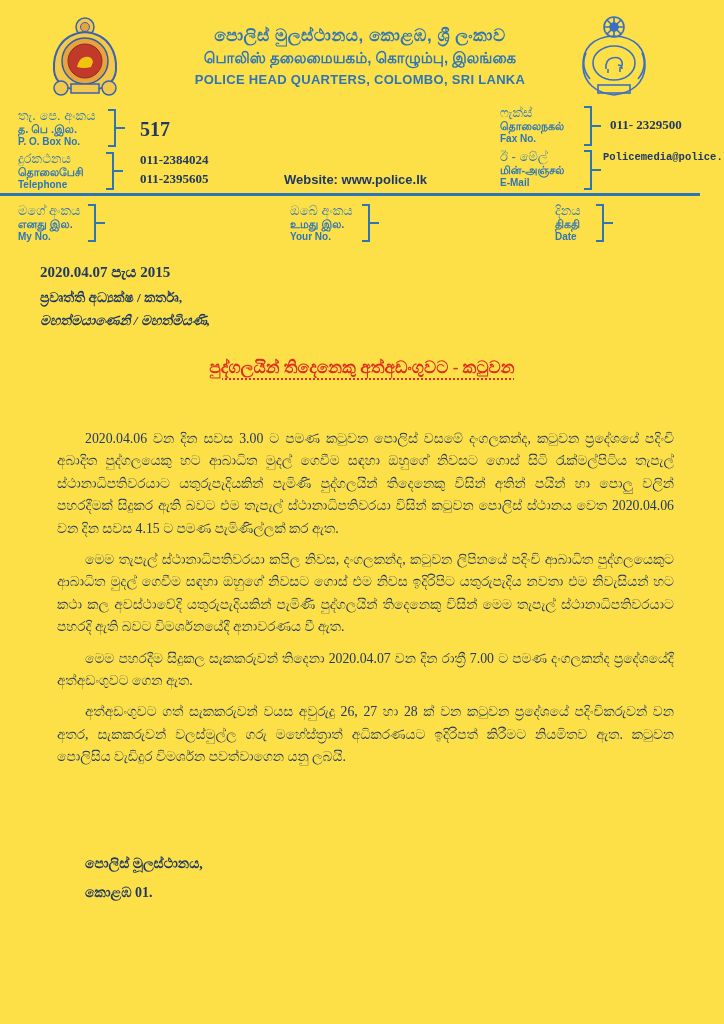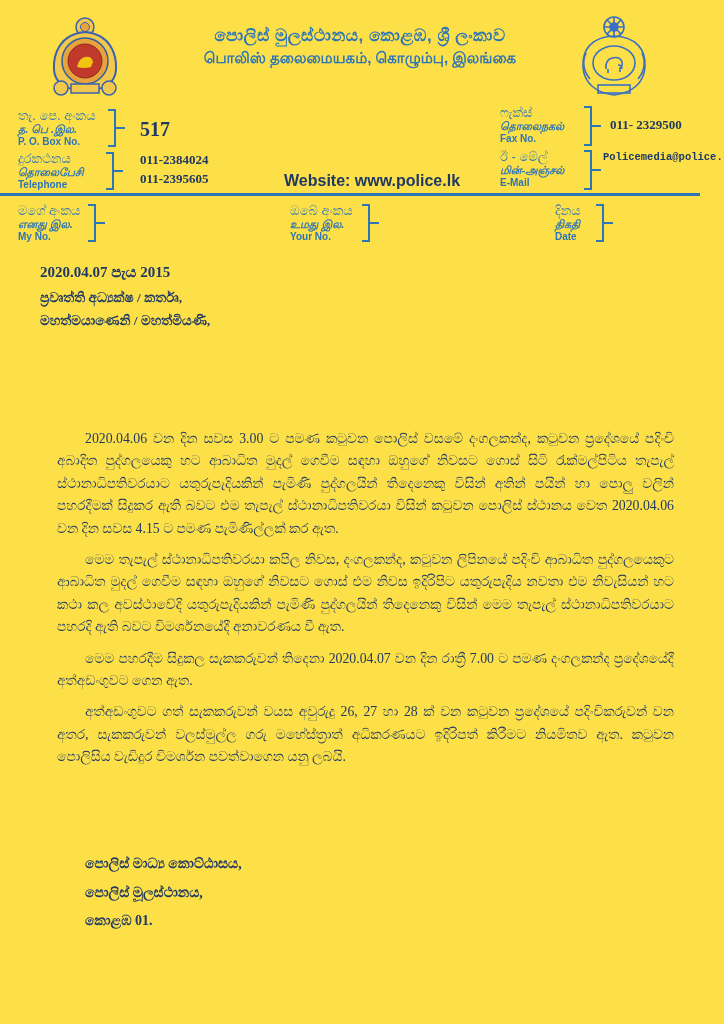--- a/index.html
+++ b/index.html
@@ -22,41 +22,41 @@
   .org-si { font-size:17px; font-weight:bold; letter-spacing:.5px; }
   .org-ta { font-size:15px; font-weight:bold; margin-top:3px; }
   .org-en { font-size:13px; font-weight:bold; margin-top:3px; letter-spacing:.3px; }
 
   
   .label-block {
     position:absolute; color:#2E75B6; font-family:"Liberation Sans", sans-serif;
     line-height:1.18; white-space:nowrap;
   }
   .lab-si { font-size:13px; }
-  .lab-ta { font-size:11px; font-weight:bold;font-style:italic; }
+  .lab-ta { font-size:11px; font-weight:bold; }
   .lab-en { font-size:10px; font-weight:bold; }
   .bracket {
     position:absolute; width:8px;
     border-top:2px solid #2E75B6; border-right:2px solid #2E75B6; border-bottom:2px solid #2E75B6;
   }
   .bracket::after {
     content:""; position:absolute; right:-11px; top:50%; margin-top:-1px;
     width:10px; height:2px; background:#2E75B6;
   }
   .cv { position:absolute; color:#1F3864; font-weight:bold; white-space:nowrap; }
   .serif-val { font-family:"Liberation Serif", serif; }
   .sans-val { font-family:"Liberation Sans", sans-serif; color:#2E75B6; }
   .rule {
     position:absolute; left:0; top:193px; width:700px; height:2.5px; background:#2E75B6;
   }
 
   
   .dateline { position:absolute; left:40px; top:264px; font-size:15px; font-weight:bold; }
   .addr1 { position:absolute; left:40px; top:290px; font-size:13.5px; font-weight:bold; }
-  .addr2 { position:absolute; left:40px; top:313px; font-size:13.5px; font-weight:bold; }
+  .addr2 { position:absolute; left:40px; top:313px; font-size:13.5px; font-weight:bold;font-style:italic; }
 
   .title-block {
     position:absolute; left:40px; right:40px; top:352px;
     text-align:center; color:#DF2D22; font-weight:bold; font-size:17px;
     line-height:31px;
   }
   .title-block span {
     text-decoration:underline dotted 2px #DF2D22;
     text-underline-offset:5px;
   }
@@ -103,20 +103,21 @@
         <ellipse cx="42" cy="50" rx="21" ry="17"></ellipse>
         <path d="M34 56 q-1 -9 6 -11 q8 -2 10 4 q1 4 -2 6 l0 4 M36 56 l0 4 M46 52 q4 0 4 4"></path>
         <rect x="26" y="72" width="32" height="8"></rect>
       </g>
     </svg>
   </div>
 
   <div class="header-center">
     <div class="org-si">පොලිස් මුලස්ථානය, කොළඹ, ශ්‍රී ලංකාව</div>
     <div class="org-ta">பொலிஸ் தலைமையகம், கொழும்பு, இலங்கை</div>
+    <div class="org-en">POLICE HEAD QUARTERS, COLOMBO, SRI LANKA</div>
   </div>
 
   <div class="label-block" style="left:18px; top:108px;">
     <div class="lab-si">තැ. පෙ. අංකය</div>
     <div class="lab-ta">த. பெ .இல.</div>
     <div class="lab-en">P. O. Box No.</div>
   </div>
   <div class="bracket" style="left:108px; top:109px; height:38px;"></div>
   <div class="cv serif-val" style="left:140px; top:118px; font-size:20px;">517</div>
 
@@ -130,21 +131,21 @@
 
   <div class="label-block" style="left:18px; top:151px;">
     <div class="lab-si">දුරකථනය</div>
     <div class="lab-ta">தொலைபேசி</div>
     <div class="lab-en">Telephone</div>
   </div>
   <div class="bracket" style="left:106px; top:152px; height:38px;"></div>
   <div class="cv serif-val" style="left:140px; top:152px; font-size:13px;">011-2384024</div>
   <div class="cv serif-val" style="left:140px; top:171px; font-size:13px;text-align:center;">011-2395605</div>
 
-  <div class="cv sans-val" style="left:284px; top:172px; font-size:16px; color:#1F3864;">Website: www.police.lk</div>
+  <div class="cv sans-val" style="left:284px; top:172px; font-size:13px; color:#1F3864;">Website: www.police.lk</div>
 
   <div class="label-block" style="left:500px; top:149px;">
     <div class="lab-si">ඊ - මේල්</div>
     <div class="lab-ta">மின்-அஞ்சல்</div>
     <div class="lab-en">E-Mail</div>
   </div>
   <div class="bracket" style="left:584px; top:150px; height:40px;"></div>
   <div class="cv" style="left:603px; top:151px; font-size:10.5px; font-family:Liberation Mono, monospace;">Policemedia@police.lk</div>
 
   <div class="rule"></div>
@@ -168,28 +169,28 @@
     <div class="lab-ta">திகதி</div>
     <div class="lab-en">Date</div>
   </div>
   <div class="bracket" style="left:596px; top:204px; height:38px;"></div>
 
   <div class="dateline">2020.04.07 පැය 2015</div>
   <div class="addr1">ප්‍රවෘත්ති අධ්‍යක්ෂ / කර්තෘ,</div>
   <div class="addr2">මහත්මයාණෙනි / මහත්මියණි,</div>
 
   <div class="title-block">
+    <div><span>පුද්ගලයින් තිදෙනෙකු අත්අඩංගුවට - කටුවන</span></div>
   </div>
 
   <div class="body-copy">
     <p>2020.04.06 වන දින සවස 3.00 ට පමණ කටුවන පොලිස් වසමේ දංගලකන්ද, කටුවන ප්‍රදේශයේ පදිංචි අබාදිත පුද්ගලයෙකු හට ආබාධිත මුදල් ගෙවීම සඳහා ඔහුගේ නිවසට ගොස් සිටි රැක්මල්පිටිය තැපැල් ස්ථානාධිපතිවරයාට යතුරුපැදියකින් පැමිණි පුද්ගලයින් තිදෙනෙකු විසින් අතින් පයින් හා පොලු වලින් පහරදීමක් සිදුකර ඇති බවට එම තැපැල් ස්ථානාධිපතිවරයා විසින් කටුවන පොලිස් ස්ථානය වෙත 2020.04.06 වන දින සවස 4.15 ට පමණ පැමිණිල්ලක් කර ඇත.</p>
     <p>මෙම තැපැල් ස්ථානාධිපතිවරයා කපිල නිවස, දංගලකන්ද, කටුවන ලිපිනයේ පදිංචි ආබාධිත පුද්ගලයෙකුට ආබාධිත මුදල් ගෙවීම සඳහා ඔහුගේ නිවසට ගොස් එම නිවස ඉදිරිපිට යතුරුපැදිය නවතා එම නිවැසියන් හට කථා කල අවස්ථාවේදි යතුරුපැදියකින් පැමිණි පුද්ගලයින් තිදෙනෙකු විසින් මෙම තැපැල් ස්ථානාධිපතිවරයාට පහරදි ඇති බවට විමර්ශනයේදී අනාවරණය වී ඇත.</p>
     <p class="sp2">මෙම පහරදීම සිදුකල  සැකකරුවන් තිදෙනා 2020.04.07 වන දින රාත්‍රී 7.00 ට පමණ දංගලකන්ද ප්‍රදේශයේදී අත්අඩංගුවට ගෙන ඇත.</p>
     <p class="sp2">අත්අඩංගුවට ගත් සැකකරුවන් වයස අවුරුදු 26, 27 හා 28 ක් වන කටුවන ප්‍රදේශයේ පදිංචිකරුවන් වන අතර, සැකකරුවන් වලස්මුල්ල ගරු මහේස්ත්‍රාත් අධිකරණයට ඉදිරිපත් කිරීමට නියමිතව ඇත. කටුවන පොලිසිය වැඩිදුර විමර්ශන පවත්වාගෙන යනු ලබයි.</p>
   </div>
 
   <div class="signature">
-    <div>පොලිස් මාධ්‍ය කොට්ඨාසය,</div>
     <div>පොලිස් මූලස්ථානය,</div>
     <div>කොළඹ 01.</div>
   </div>
 
 </div>
 
 </body></html>

